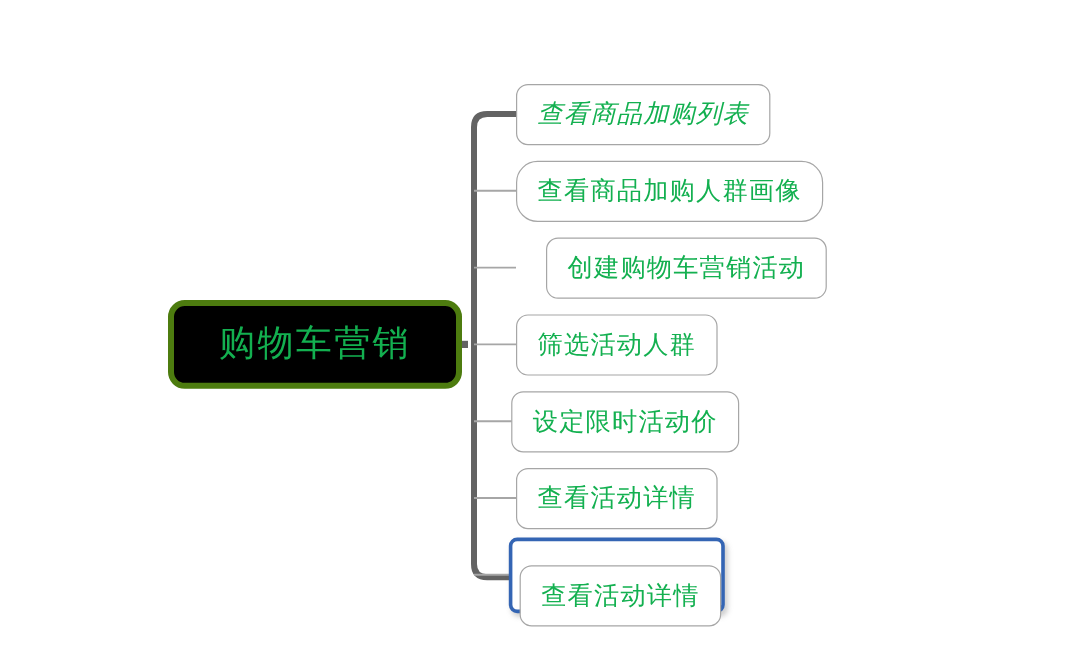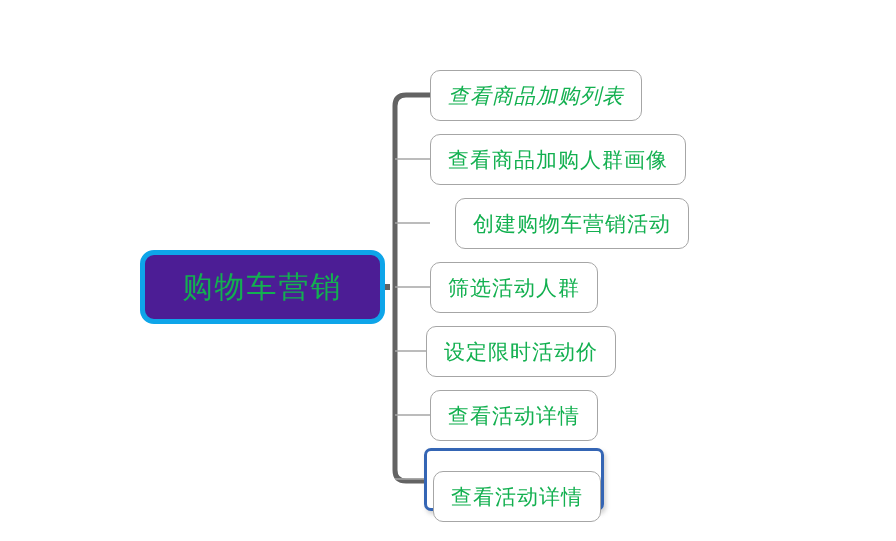--- a/index.html
+++ b/index.html
@@ -31,23 +31,23 @@
   }
 
   
   .root-node {
     position: absolute;
     left: 140px;
     top: 250px;
     width: 245px;
     height: 74px;
     box-sizing: border-box;
-    border: 5px solid #0ea5e9;
+    border: 5px solid #4d7c0f;
     border-radius: 14px;
-    background: #4c1d95;
+    background: #000000;
     display: flex;
     align-items: center;
     justify-content: center;
   }
   .root-label {
     color: #13b050;
     font-size: 30px;
     line-height: 1;
     letter-spacing: 2px;
     white-space: nowrap;
@@ -106,21 +106,21 @@
   </svg>
 
   <div class="root-node">
     <span class="root-label">购物车营销</span>
   </div>
 
   <div class="child-node" style="left:430px; top:70px;font-style:italic;">
     <span class="child-label">查看商品加购列表</span>
   </div>
 
-  <div class="child-node" style="left:430px; top:134px;">
+  <div class="child-node" style="left:430px; top:134px;border-radius:18px;">
     <span class="child-label">查看商品加购人群画像</span>
   </div>
 
   <div class="child-node" style="left:455px; top:198px;">
     <span class="child-label">创建购物车营销活动</span>
   </div>
 
   <div class="child-node" style="left:430px; top:262px;">
     <span class="child-label">筛选活动人群</span>
   </div>

